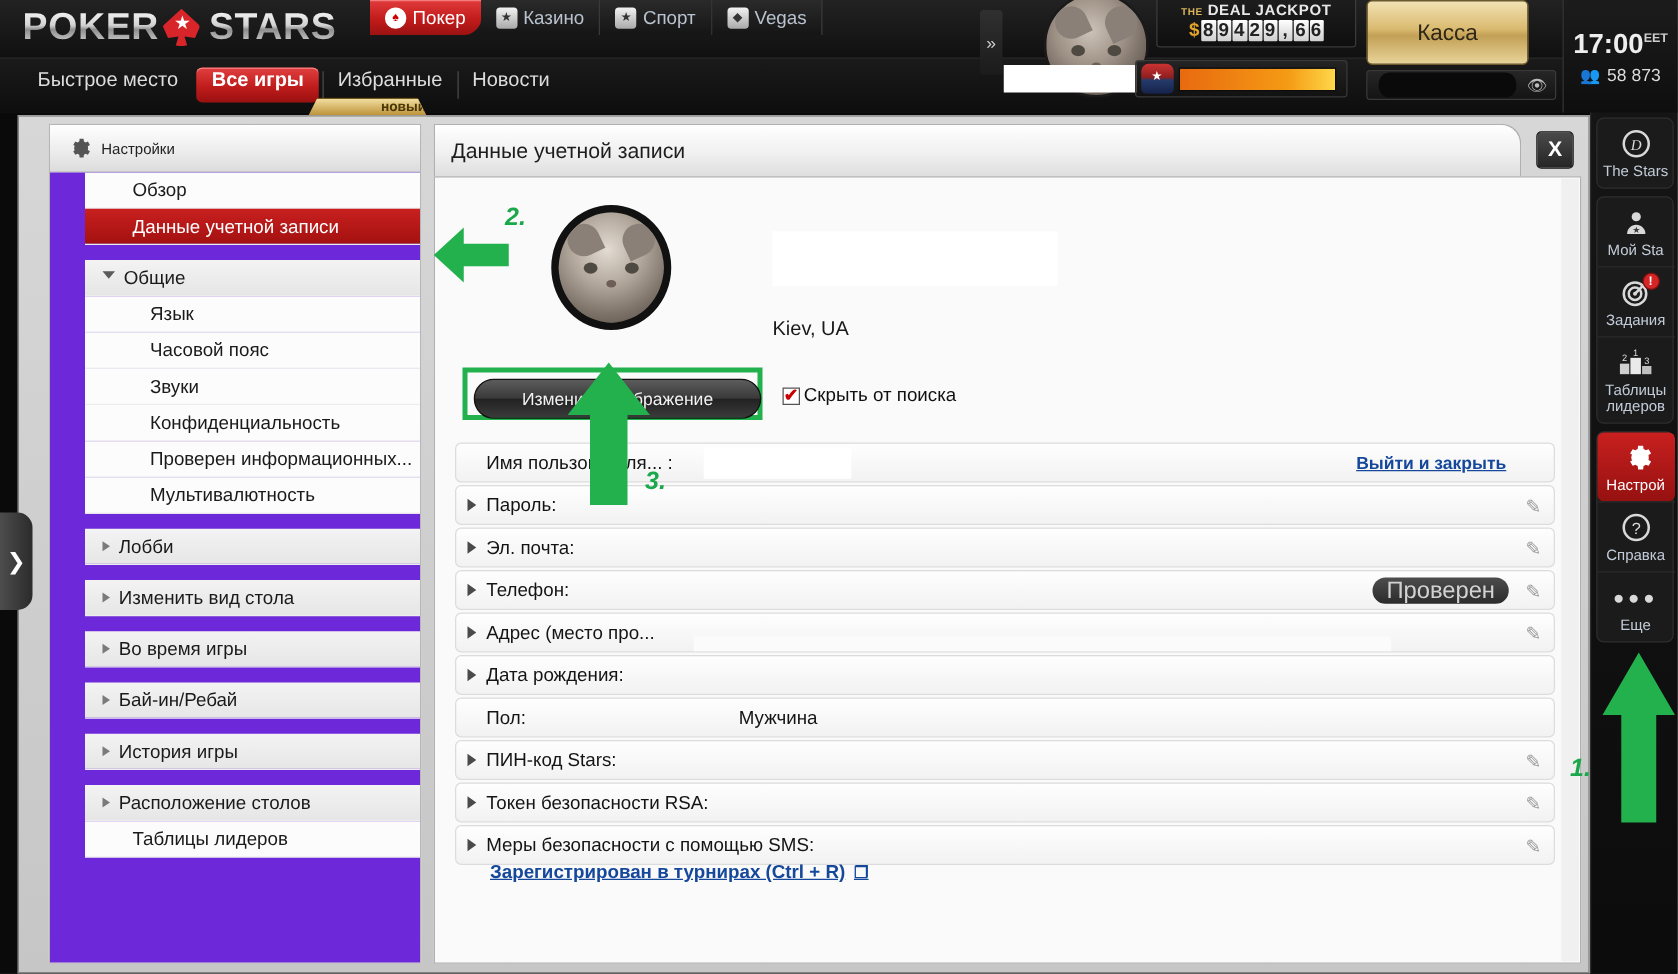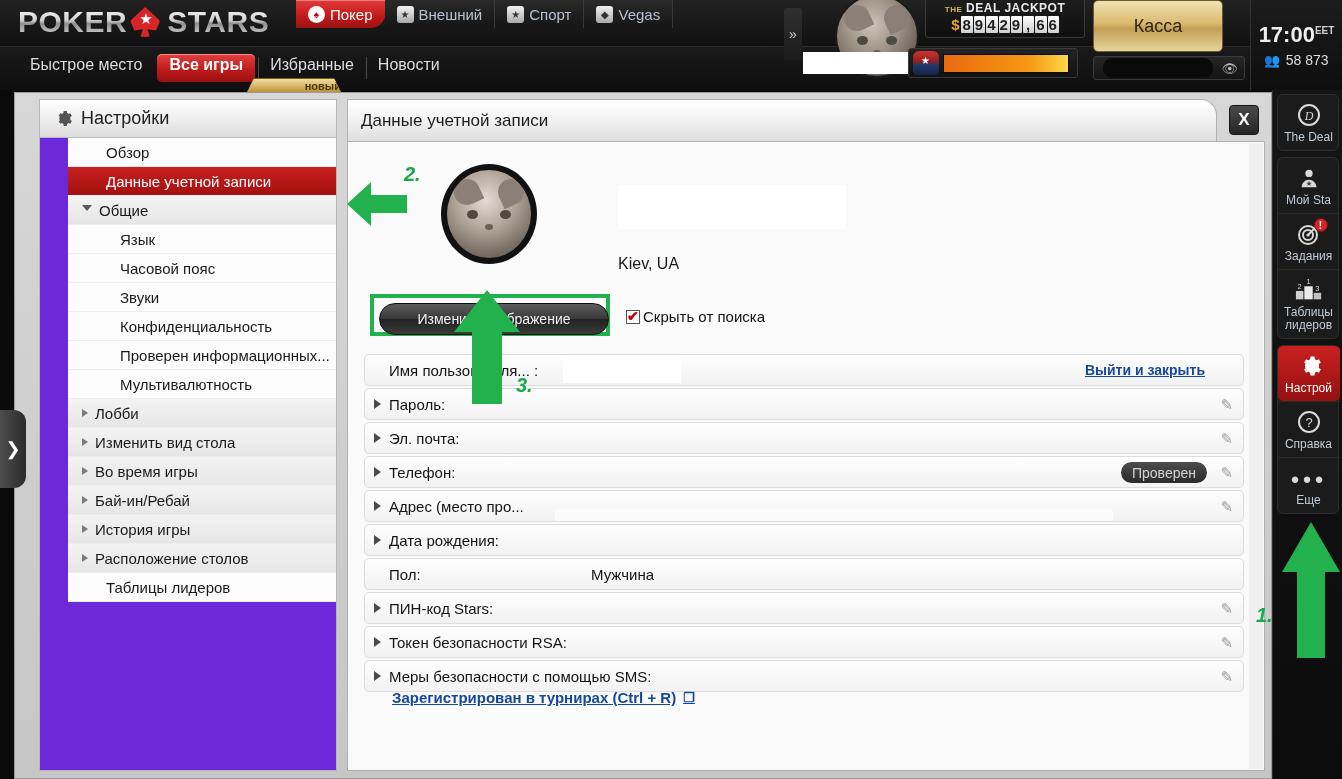--- a/index.html
+++ b/index.html
@@ -155,31 +155,31 @@
   }
   .sidebar {
     position:absolute; left:24px; top:6px; width:298px; height:672px;
     background:#f7f7f7; border:1px solid #b6b6b6;
     display:flex; flex-direction:column;
   }
   .sb-head {
     height:38px; display:flex; align-items:center; gap:9px; padding-left:13px;
     background:linear-gradient(180deg,#ffffff 0%,#ededed 55%,#dcdcdc 100%);
     border-bottom:1px solid #bbb;
-    font-size:18px; color:#222;
+    font-size:12px; color:#222;
   }
   .gear { width:19px;height:19px; position:relative; }
   .gear svg{display:block;}
   .sb-list { flex:1; overflow:hidden; background:#6d28d9;padding-left:28px; }
   .sb-item {
     height:29px; display:flex; align-items:center; font-size:15px; color:#1a1a1a;
     padding-left:22px; border-bottom:1px solid #ededed;
     background:linear-gradient(180deg,#fdfdfd,#f2f2f2);
   }
-  .sb-item.group { background:linear-gradient(180deg,#f3f3f3,#e6e6e6); padding-left:8px; gap:7px; }
+  .sb-item.group { background:linear-gradient(180deg,#f3f3f3,#e6e6e6); padding-left:8px; gap:7px;margin-top:12px; }
   .sb-item.child { padding-left:52px; background:#fcfcfc; }
   .sb-item.plain { padding-left:38px; background:#fcfcfc; }
   .sb-item.active {
     background:linear-gradient(180deg,#c8201f 0%,#a31110 100%); color:#fff;
   }
   .tri { width:0;height:0; border-left:6px solid #7a7a7a; border-top:4px solid transparent; border-bottom:4px solid transparent; margin-left:6px;}
   .tri.down { border-left:5px solid transparent; border-right:5px solid transparent; border-top:6px solid #5b5b5b; }
 
   
   .panel { position:absolute; left:332px; top:6px; width:918px; height:672px; }
@@ -229,21 +229,21 @@
   }
   .row .arr { width:24px; display:flex; justify-content:center; }
   .row .arr i { width:0;height:0;border-left:7px solid #4a4a4a;border-top:5px solid transparent;border-bottom:5px solid transparent; display:block;}
   .row .lbl { font-size:15px; color:#141414; min-width:180px; }
   .row.noarrow .lbl { margin-left:24px; }
   .row .val { font-size:15px; color:#141414; margin-left:22px; }
   .row .pencil { position:absolute; right:10px; top:7px; color:#9b9b9b; font-size:15px; }
   .row .link { position:absolute; right:38px; font-size:14px; color:#15489b; text-decoration:underline; font-weight:bold;}
   .row .verified {
     position:absolute; right:36px; top:5px; height:21px; padding:0 11px; border-radius:11px;
-    background:linear-gradient(180deg,#4d4d4d,#2b2b2b); color:#d2d2d2; font-size:14px;
+    background:linear-gradient(180deg,#4d4d4d,#2b2b2b); color:#d2d2d2; font-size:19px;
     display:flex; align-items:center;
   }
   .row .redact-a{ position:absolute; left:198px; top:3px; width:118px; height:25px; background:#fff; }
   .row .redact-b{ position:absolute; left:190px; top:18px; right:130px; height:12px; background:#fbfbfb; }
 
   .tourlink {
     position:absolute; left:44px; top:547px; font-size:15px; font-weight:bold; color:#15489b;
     text-decoration:underline; display:flex; align-items:center; gap:7px;
   }
   .tourlink .ext { font-size:13px; text-decoration:none; }
@@ -296,21 +296,21 @@
       <span class="logo-txt">STARS</span>
     </div>
 
     <div class="ptabs">
       <div class="ptab active">
         <span class="pico">♠</span>
         <span>Покер</span>
       </div>
       <div class="ptab">
         <span class="pico">★</span>
-        <span>Внешний</span>
+        <span>Казино</span>
       </div>
       <div class="ptab">
         <span class="pico">★</span>
         <span>Спорт</span>
       </div>
       <div class="ptab">
         <span class="pico">◆</span>
         <span>Vegas</span>
       </div>
     </div>
@@ -572,21 +572,21 @@
 
   <div class="rail">
     <div class="rail-group">
       <div class="rail-item">
         <span class="ico">
           <svg width="24" height="24" viewBox="0 0 24 24">
               <circle cx="12" cy="12" r="10" fill="none" stroke="#d9d9d9" stroke-width="2"></circle>
               <text x="12" y="17" font-size="12" font-family="Liberation Serif, serif" font-style="italic" fill="#d9d9d9" text-anchor="middle">D</text>
             </svg>
         </span>
-        <span>The Deal</span>
+        <span>The Stars</span>
       </div>
     </div>
 
     <div class="rail-group">
       <div class="rail-item">
         <span class="ico">
           <svg width="22" height="24" viewBox="0 0 24 24">
               <circle cx="12" cy="7" r="4" fill="#d9d9d9"></circle>
               <path d="M4 22c0-4.4 3.6-8 8-8s8 3.6 8 8z" fill="#d9d9d9"></path>
               <text x="12" y="21" font-size="8" fill="#3a3a3a" text-anchor="middle">★</text>

